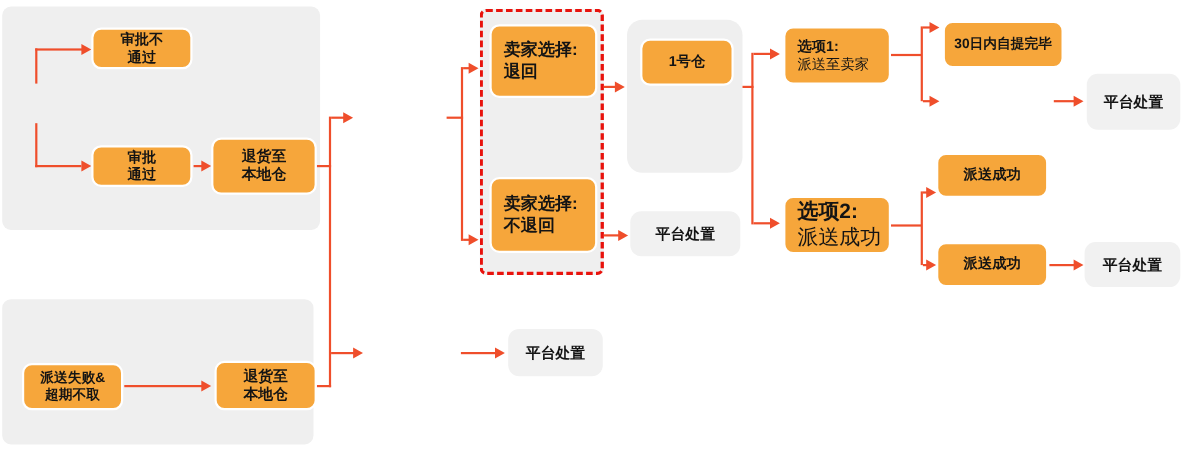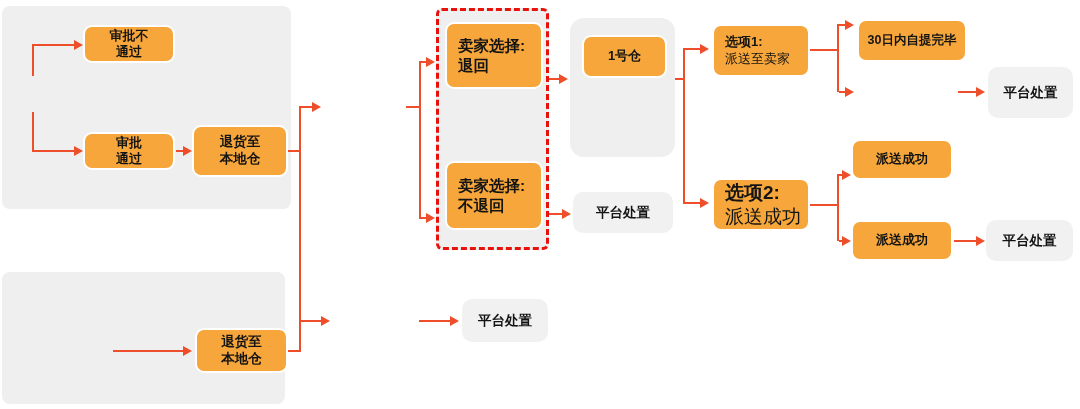--- a/index.html
+++ b/index.html
@@ -142,20 +142,22 @@
   </div>
 
   <div class="node" style="left:851px;top:139px;width:102px;height:41px;font-size:13px">派送成功</div>
 
   <div class="node" style="left:851px;top:220px;width:102px;height:41px;font-size:13px">派送成功</div>
 
   <div class="result" style="left:986px;top:220px;width:87px;height:41px">平台处置</div>
 
   <div class="result" style="left:573px;top:192px;width:100px;height:41px">平台处置</div>
 
+  <div class="node" style="left:20px;top:330px;width:92px;height:43px;font-size:12.5px">派送失败&amp;
+超期不取</div>
 
   <div class="node" style="left:195px;top:328px;width:93px;height:45px;font-size:13.5px">退货至
 本地仓</div>
 
 
   <div class="result" style="left:462px;top:299px;width:86px;height:43px">平台处置</div>
 
 </div>
 
 </body></html>

